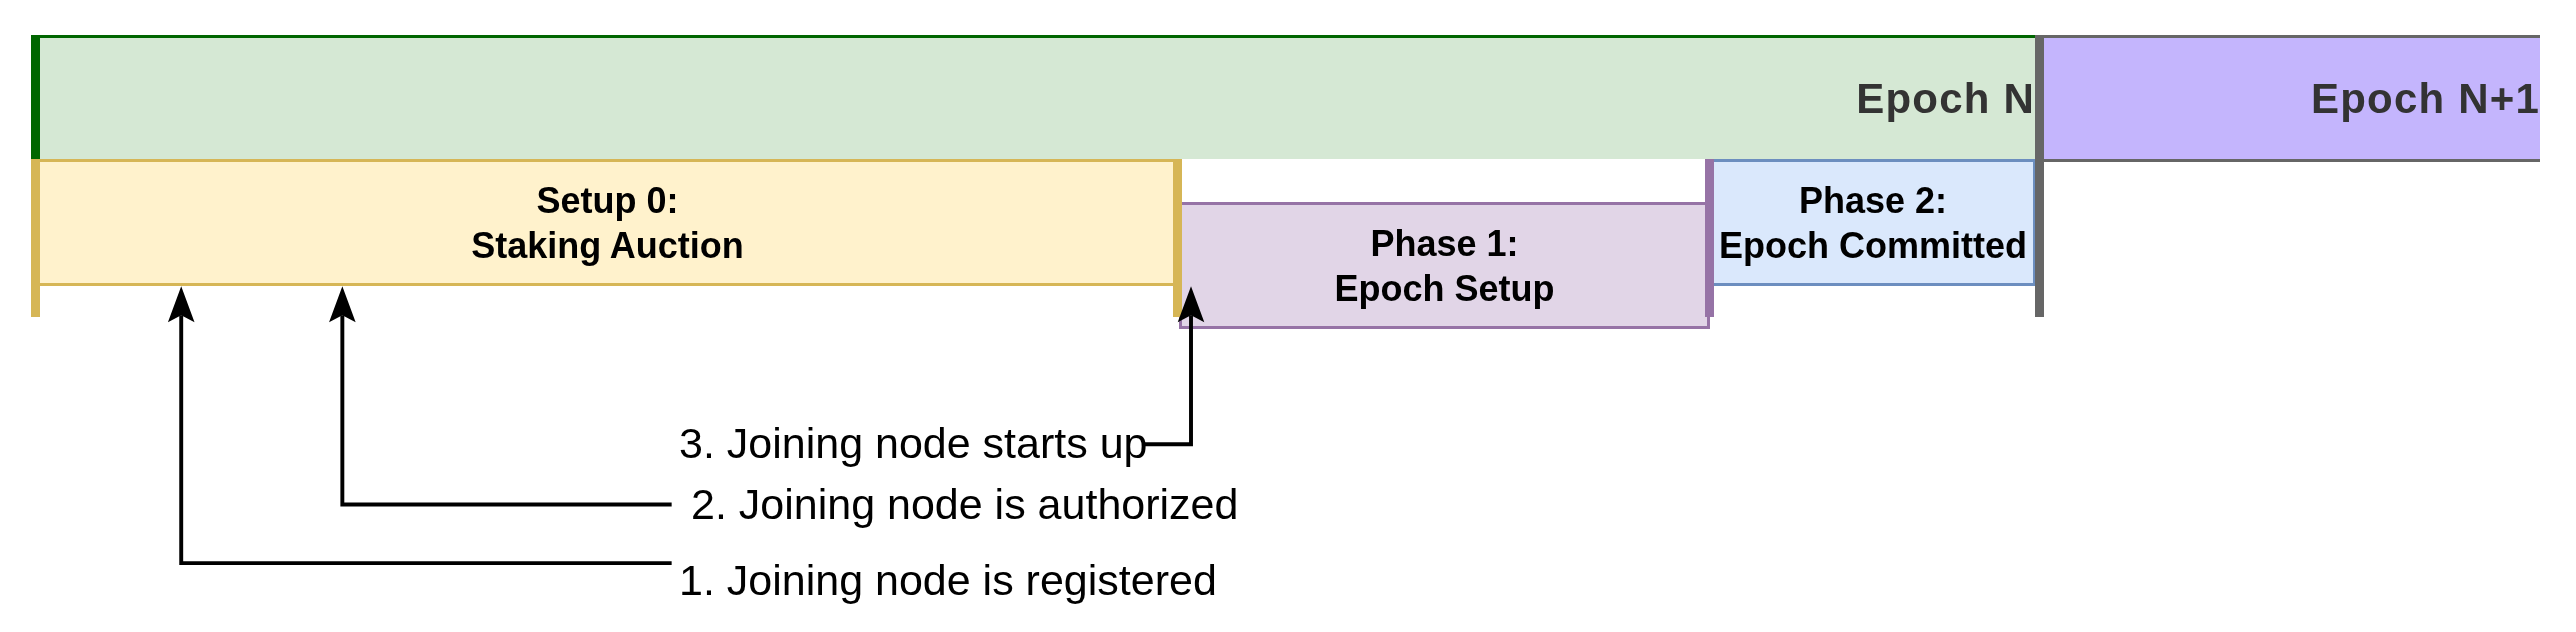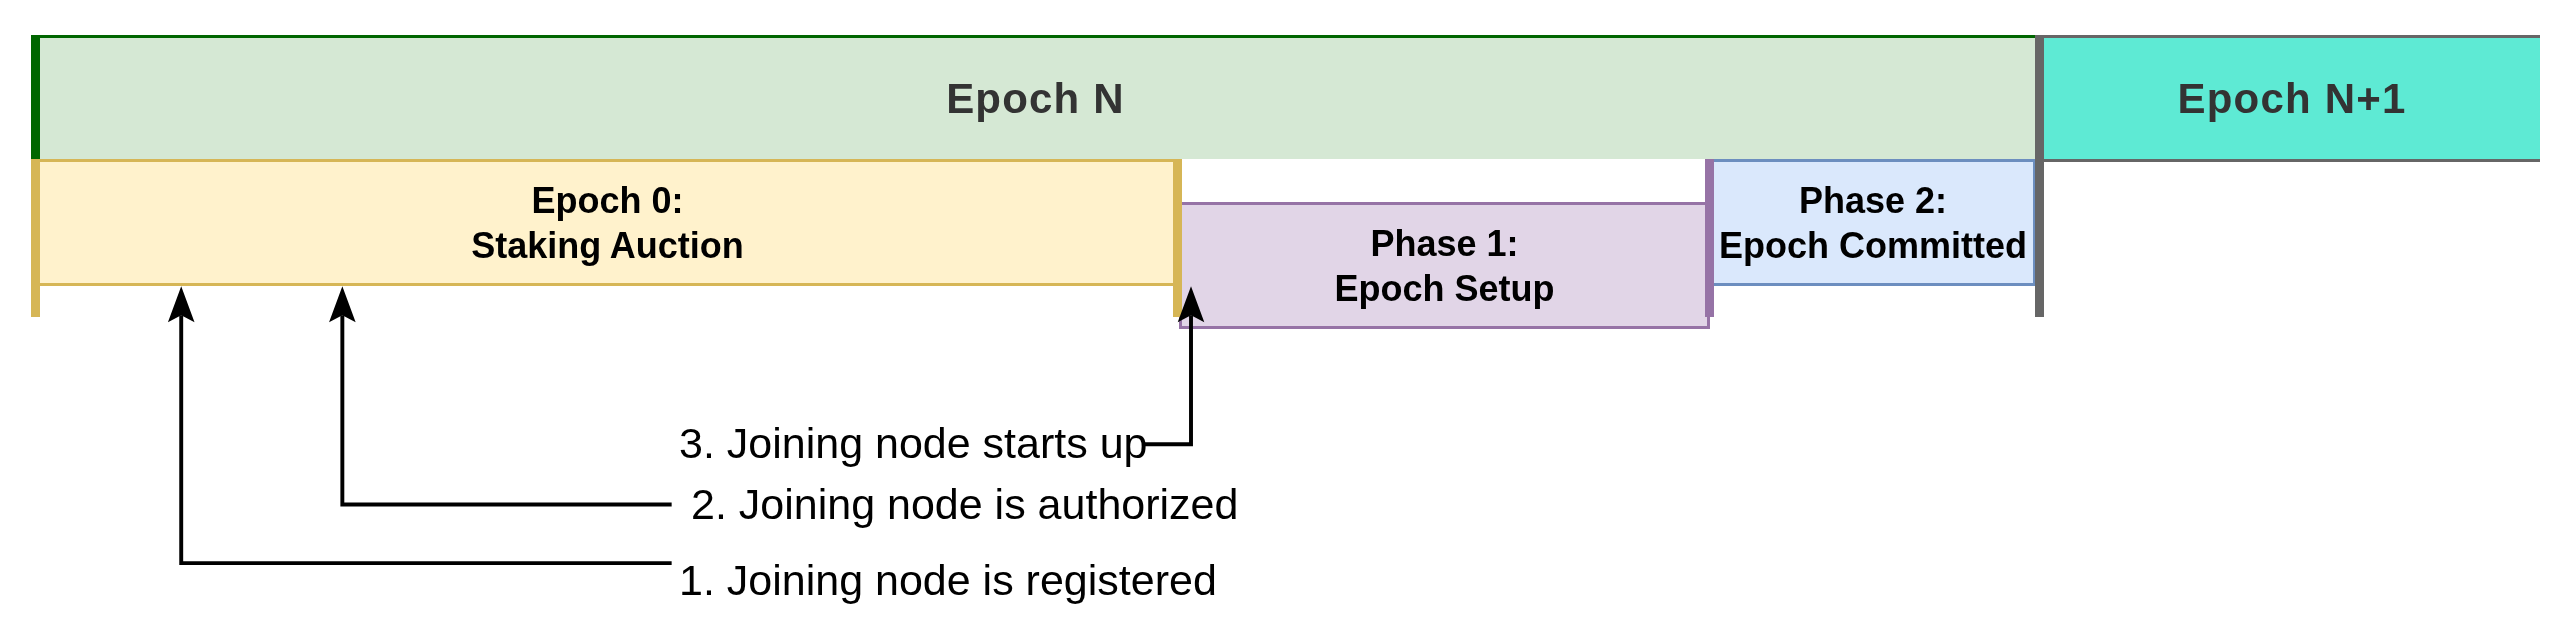--- a/index.html
+++ b/index.html
@@ -14,34 +14,34 @@
     background: #ffffff;
     font-family: "Liberation Sans", sans-serif;
     overflow: hidden;
   }
   #canvas * { box-sizing: border-box; }
 
   .band {
     position: absolute;
     display: flex;
     align-items: center;
-    justify-content: center;
+    justify-content: flex-end;
     font-weight: bold;
     font-size: 42px;
     letter-spacing: 1.2px;
     color: #333333;
   }
   .band-epoch-n {
     left: 36px; top: 35px; width: 1999px; height: 124px;
     background: #d5e8d4;
     border-top: 3.9px solid #006600;
   }
   .band-epoch-n1 {
     left: 2044px; top: 35px; width: 496px; height: 127px;
-    background: #5eead4;
+    background: #c4b5fd;
     border-top: 3.9px solid #666666;
     border-bottom: 3.9px solid #666666;
   }
 
   .phase {
     position: absolute;
     top: 159px; height: 127px;
     display: flex;
     flex-direction: column;
     align-items: center;
@@ -101,21 +101,21 @@
 <div id="canvas">
 
   <div class="band band-epoch-n">
     <span>Epoch N</span>
   </div>
   <div class="band band-epoch-n1">
     <span>Epoch N+1</span>
   </div>
 
   <div class="phase phase-0">
-    <span>Epoch 0:</span>
+    <span>Setup 0:</span>
     <span>Staking Auction</span>
   </div>
   <div class="phase phase-1">
     <span>Phase 1:</span>
     <span>Epoch Setup</span>
   </div>
   <div class="phase phase-2">
     <span>Phase 2:</span>
     <span>Epoch Committed</span>
   </div>

